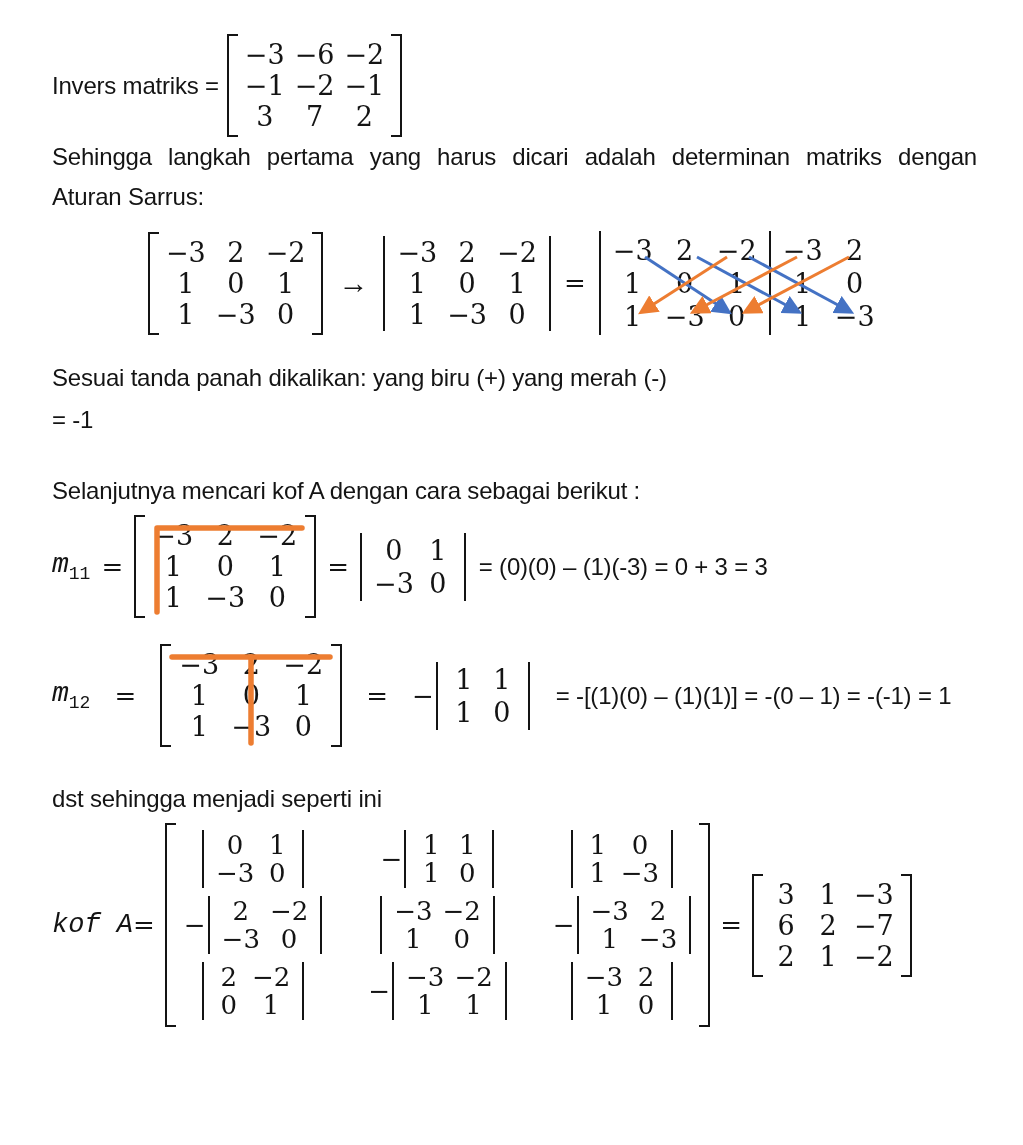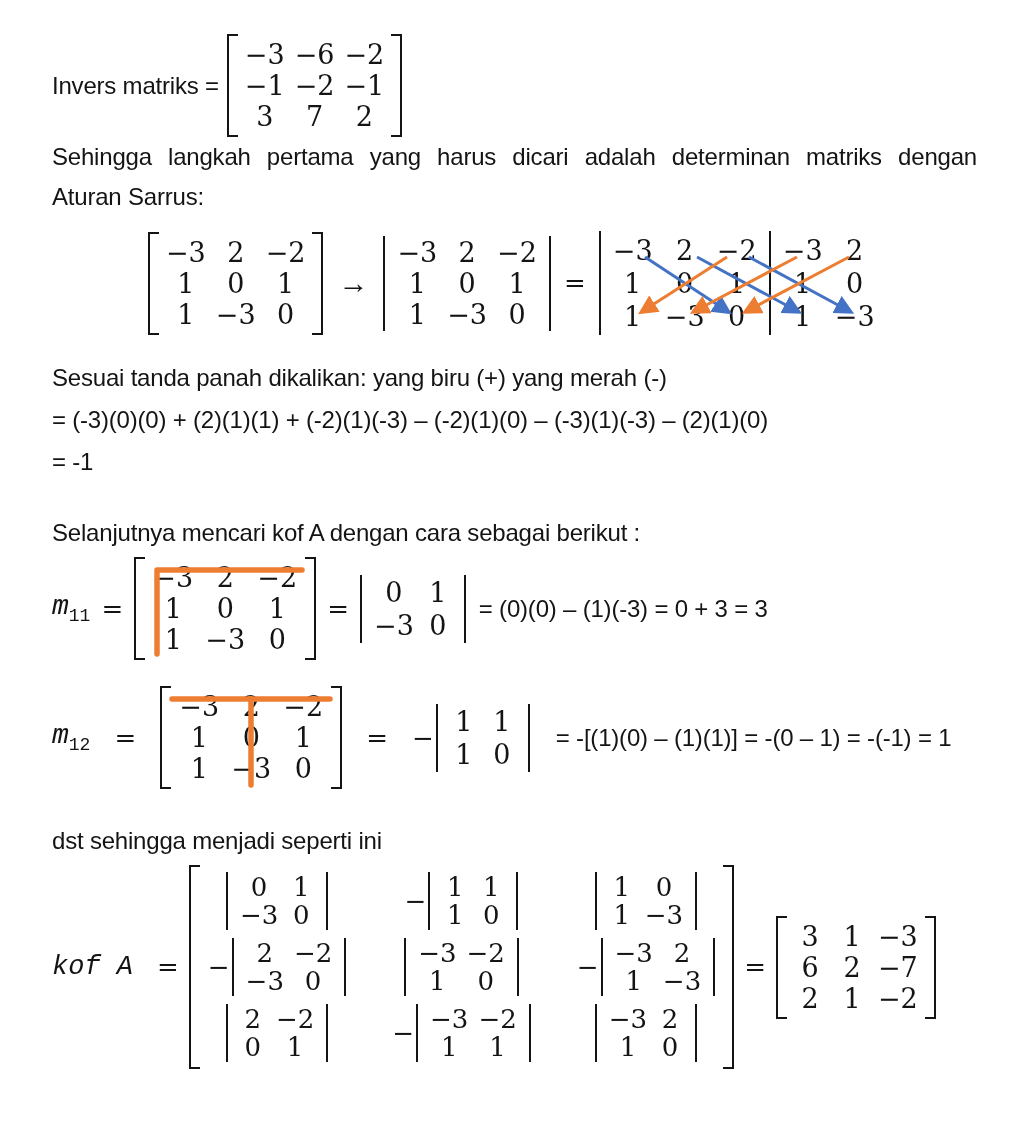--- a/index.html
+++ b/index.html
@@ -63,21 +63,21 @@
   .overlay { position:absolute; inset:0; width:100%; height:100%; pointer-events:none; }
 
   
   .brk-wrap { position:relative; display:inline-block; }
   .m-row .brk .mgrid { line-height:31px; }
   .m-row .mcell { width:52px; min-width:52px; padding:0; }
   .m-row .pm .mgrid .mcell, .m-row .dgrid .mcell { width:auto; min-width:38px; padding:0 5px; }
   .m-row .dgrid { font-size:27px; line-height:33px; }
 
   
-  .kof-label { display:flex; align-items:flex-start; gap:24px; }
+  .kof-label { display:flex; align-items:flex-start; gap:0; }
   .kof-grid { display:grid; grid-template-columns:repeat(3, auto); column-gap:46px; row-gap:8px; padding:2px 6px; }
   .kof-cell { display:flex; align-items:center; justify-content:center; }
   .kof-cell .mgrid { font-size:26px; line-height:28px; }
   .kof-cell .mcell { min-width:36px; padding:0 5px; }
   .res-grid .mcell { min-width:42px; line-height:31px; }
 </style>
 </head>
 <body>
 
 <div class="page">
@@ -173,21 +173,20 @@
           <line x1="128" y1="26" x2="44" y2="80" marker-end="url(#headO)"></line>
           <line x1="198" y1="26" x2="96" y2="80" marker-end="url(#headO)"></line>
           <line x1="250" y1="26" x2="148" y2="80" marker-end="url(#headO)"></line>
         </g>
       </svg>
     </span>
   </div>
 
   <div class="calc">
     <div>Sesuai tanda panah dikalikan: yang biru (+) yang merah (-)</div>
-    <div>= (-3)(0)(0) + (2)(1)(1) + (-2)(1)(-3) – (-2)(1)(0) – (-3)(1)(-3) – (2)(1)(0)</div>
     <div>= -1</div>
   </div>
 
   <div class="kof-intro">Selanjutnya mencari kof A dengan cara sebagai berikut :</div>
 
   <div class="row m-row m11-row">
     <span class="mvar"><i>m</i><sub>11</sub></span>
     <span class="eqsign">=</span>
     <span class="brk-wrap">
       <span class="brk">

